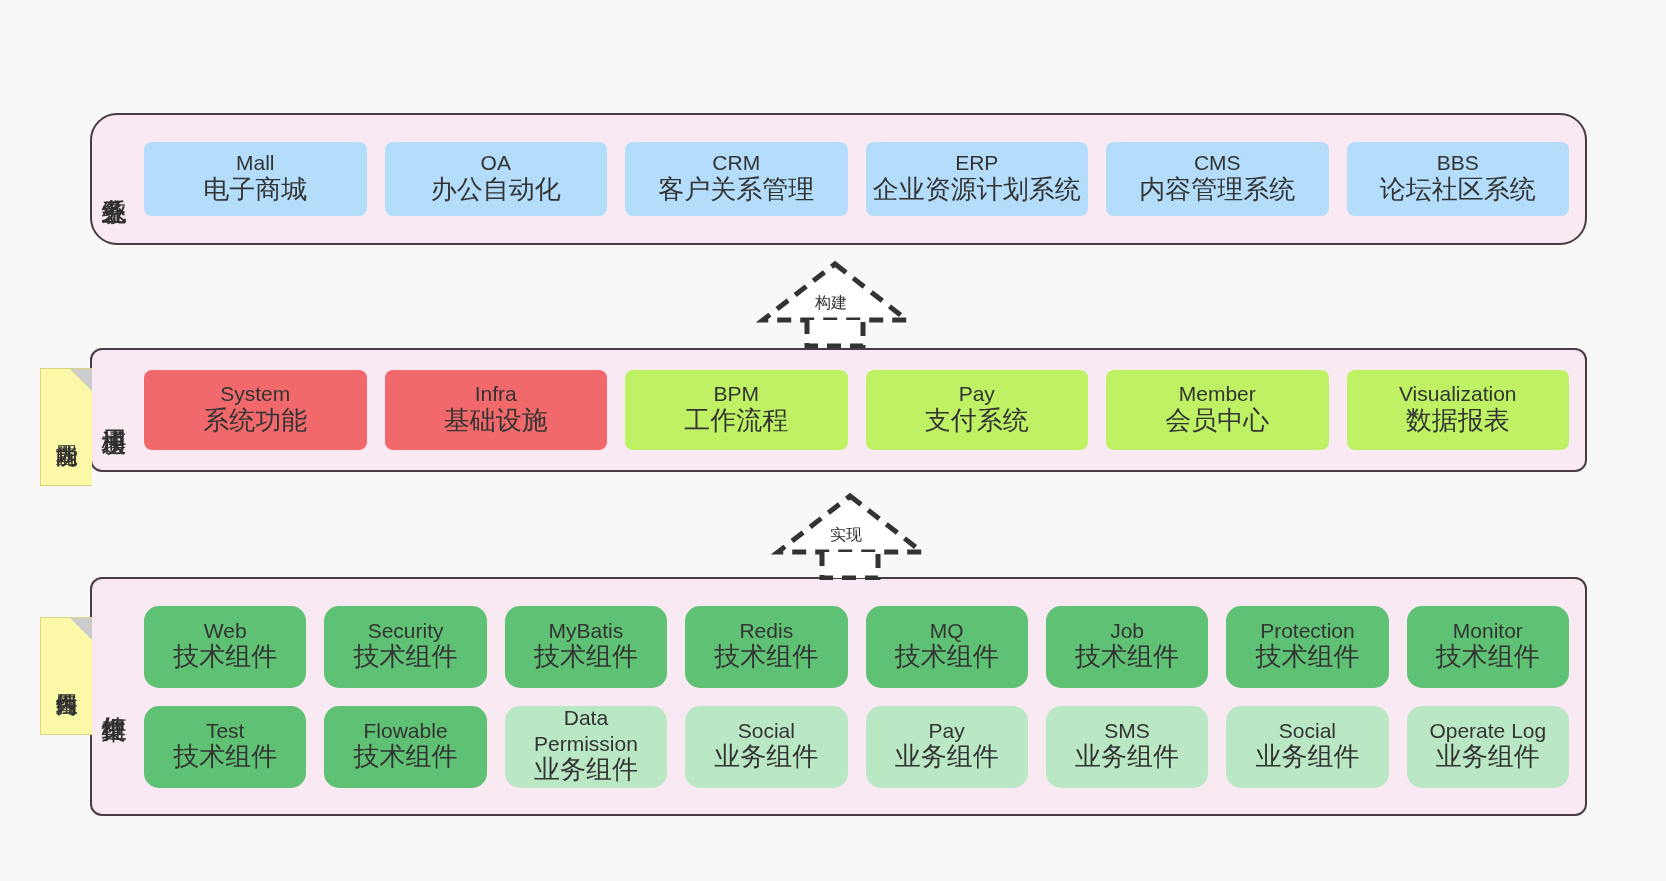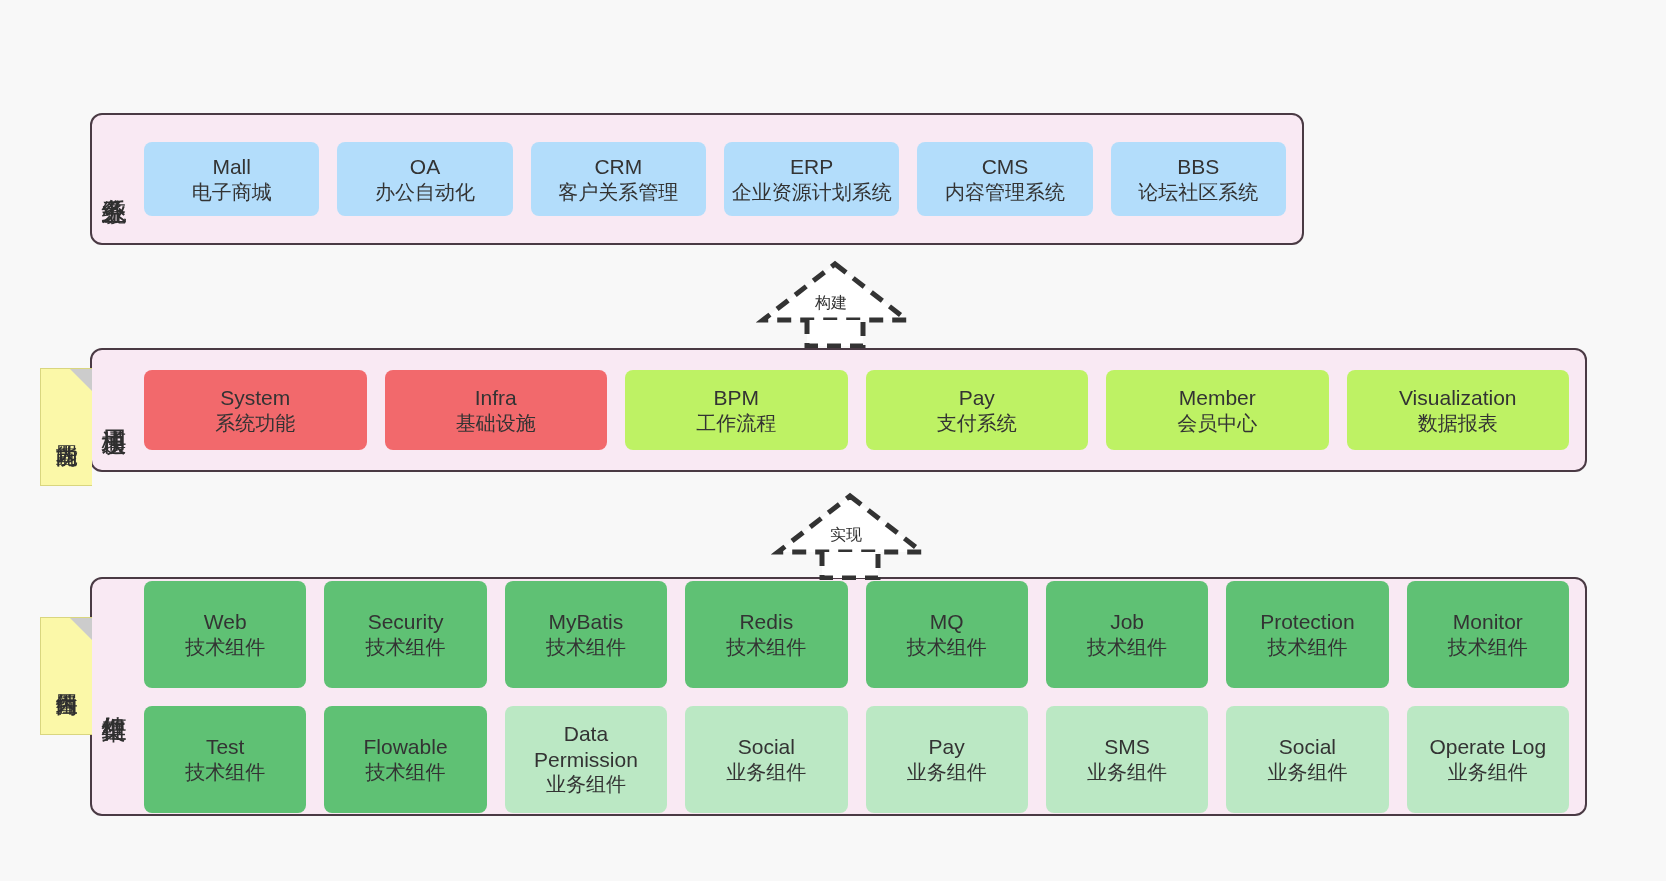--- a/index.html
+++ b/index.html
@@ -77,25 +77,25 @@
     flex-direction: column;
     align-items: center;
     justify-content: center;
     text-align: center;
     line-height: 1.22;
     box-sizing: border-box;
     padding: 4px 6px;
     color: #333333;
   }
   .box .t1 { font-size: 21px; }
-  .box .t2 { font-size: 20px; }
+  .box .t2 { font-size: 26px; font-family: Liberation Mono, monospace; }
 
   .h-biz .box { height: 74px; background: #b3ddfb; }
   .h-mod .box { height: 80px; }
-  .h-fw  .box { height: 107px; }
+  .h-fw  .box { height: 82px; border-radius: 15px; }
 
   .c-blue   { background: #b3ddfb; }
   .c-red    { background: #f2696c; }
   .c-pink   { background: #bef264; }
   .c-green  { background: #5fc174; }
   .c-lgreen { background: #bbe8c4; }
 
   
   .note {
     position: absolute;
@@ -136,21 +136,21 @@
     background: transparent;
     white-space: nowrap;
     z-index: 4;
   }
 </style>
 </head>
 <body>
 
 <div class="canvas">
 
-  <div class="panel h-biz" style="left:90px; top:113px; width:1214px; height:132px;">
+  <div class="panel h-biz" style="left:90px; top:113px; width:1497px; height:132px;border-radius:27px;">
     <div class="panel-label">业务系统</div>
     <div class="panel-body">
 
       <div class="box c-blue">
         <span class="t1">Mall</span>
         <span class="t2">电子商城</span>
       </div>
       <div class="box c-blue">
         <span class="t1">OA</span>
         <span class="t2">办公自动化</span>

